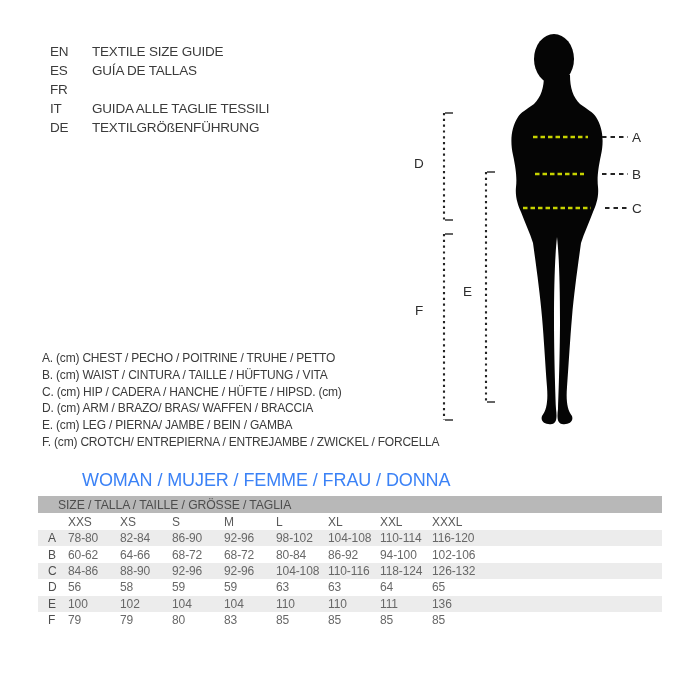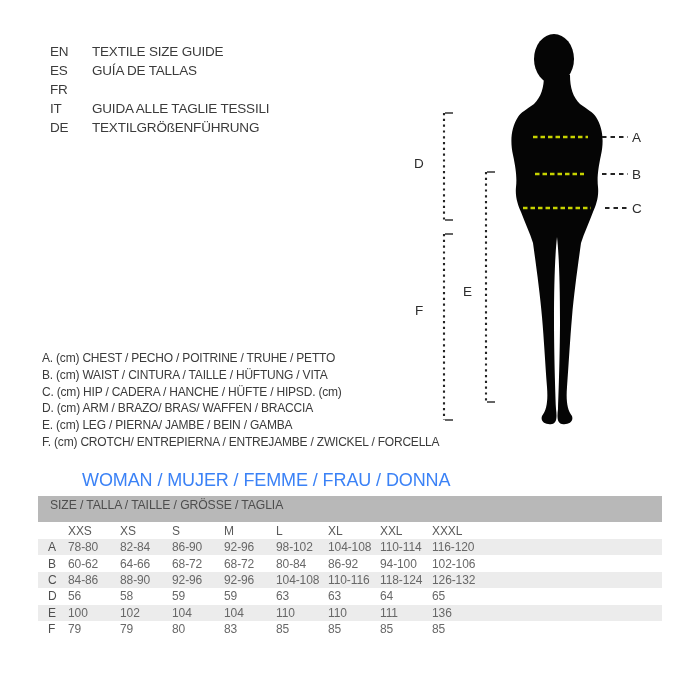--- a/index.html
+++ b/index.html
@@ -36,22 +36,22 @@
 
   
   .legend-block{position:absolute;left:42px;top:350px;letter-spacing:-0.2px;}
   .legend-line{height:16.8px;line-height:16.8px;font-size:12px;color:#3b3b3b;white-space:nowrap;}
 
   
   .group-title{position:absolute;left:50px;top:470px;font-size:18px;color:#3b82f6;letter-spacing:-0.1px;white-space:nowrap;margin-left:32px;}
 
   
   .size-table{position:absolute;left:38px;top:496px;width:624px;letter-spacing:-0.1px;}
-  .t-header{height:26px;line-height:18px;background:var(--header-bg);color:var(--header-text);
-            font-size:12.2px;padding-left:12px;box-sizing:border-box;white-space:nowrap;}
+  .t-header{height:17px;line-height:18px;background:var(--header-bg);color:var(--header-text);
+            font-size:12.2px;padding-left:20px;box-sizing:border-box;white-space:nowrap;}
   .t-colhead{display:flex;height:17px;align-items:center;font-size:12px;color:#5a5a5a;background:#fff;}
   .t-row{display:flex;height:16.4px;align-items:center;font-size:12px;color:var(--cell-text);background:#fff;}
   .t-row.alt{background:var(--alt-row-bg);}
   .t-letter{width:30px;flex:0 0 30px;padding-left:10px;box-sizing:border-box;color:var(--row-label-text);}
   .t-cell{width:52px;flex:0 0 52px;}
 </style>
 </head>
 <body>
 
 <div class="sheet">

